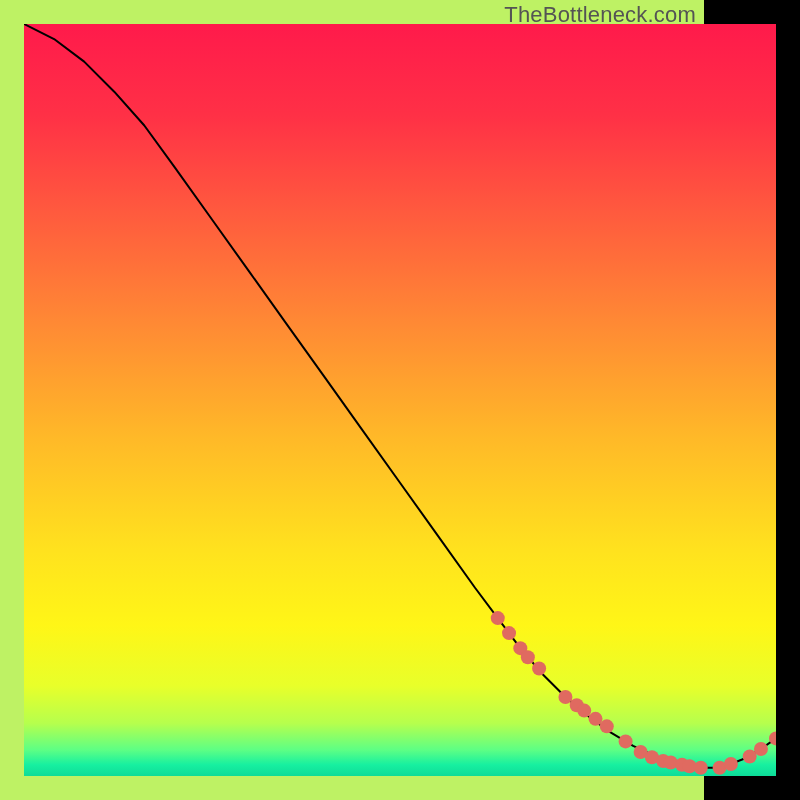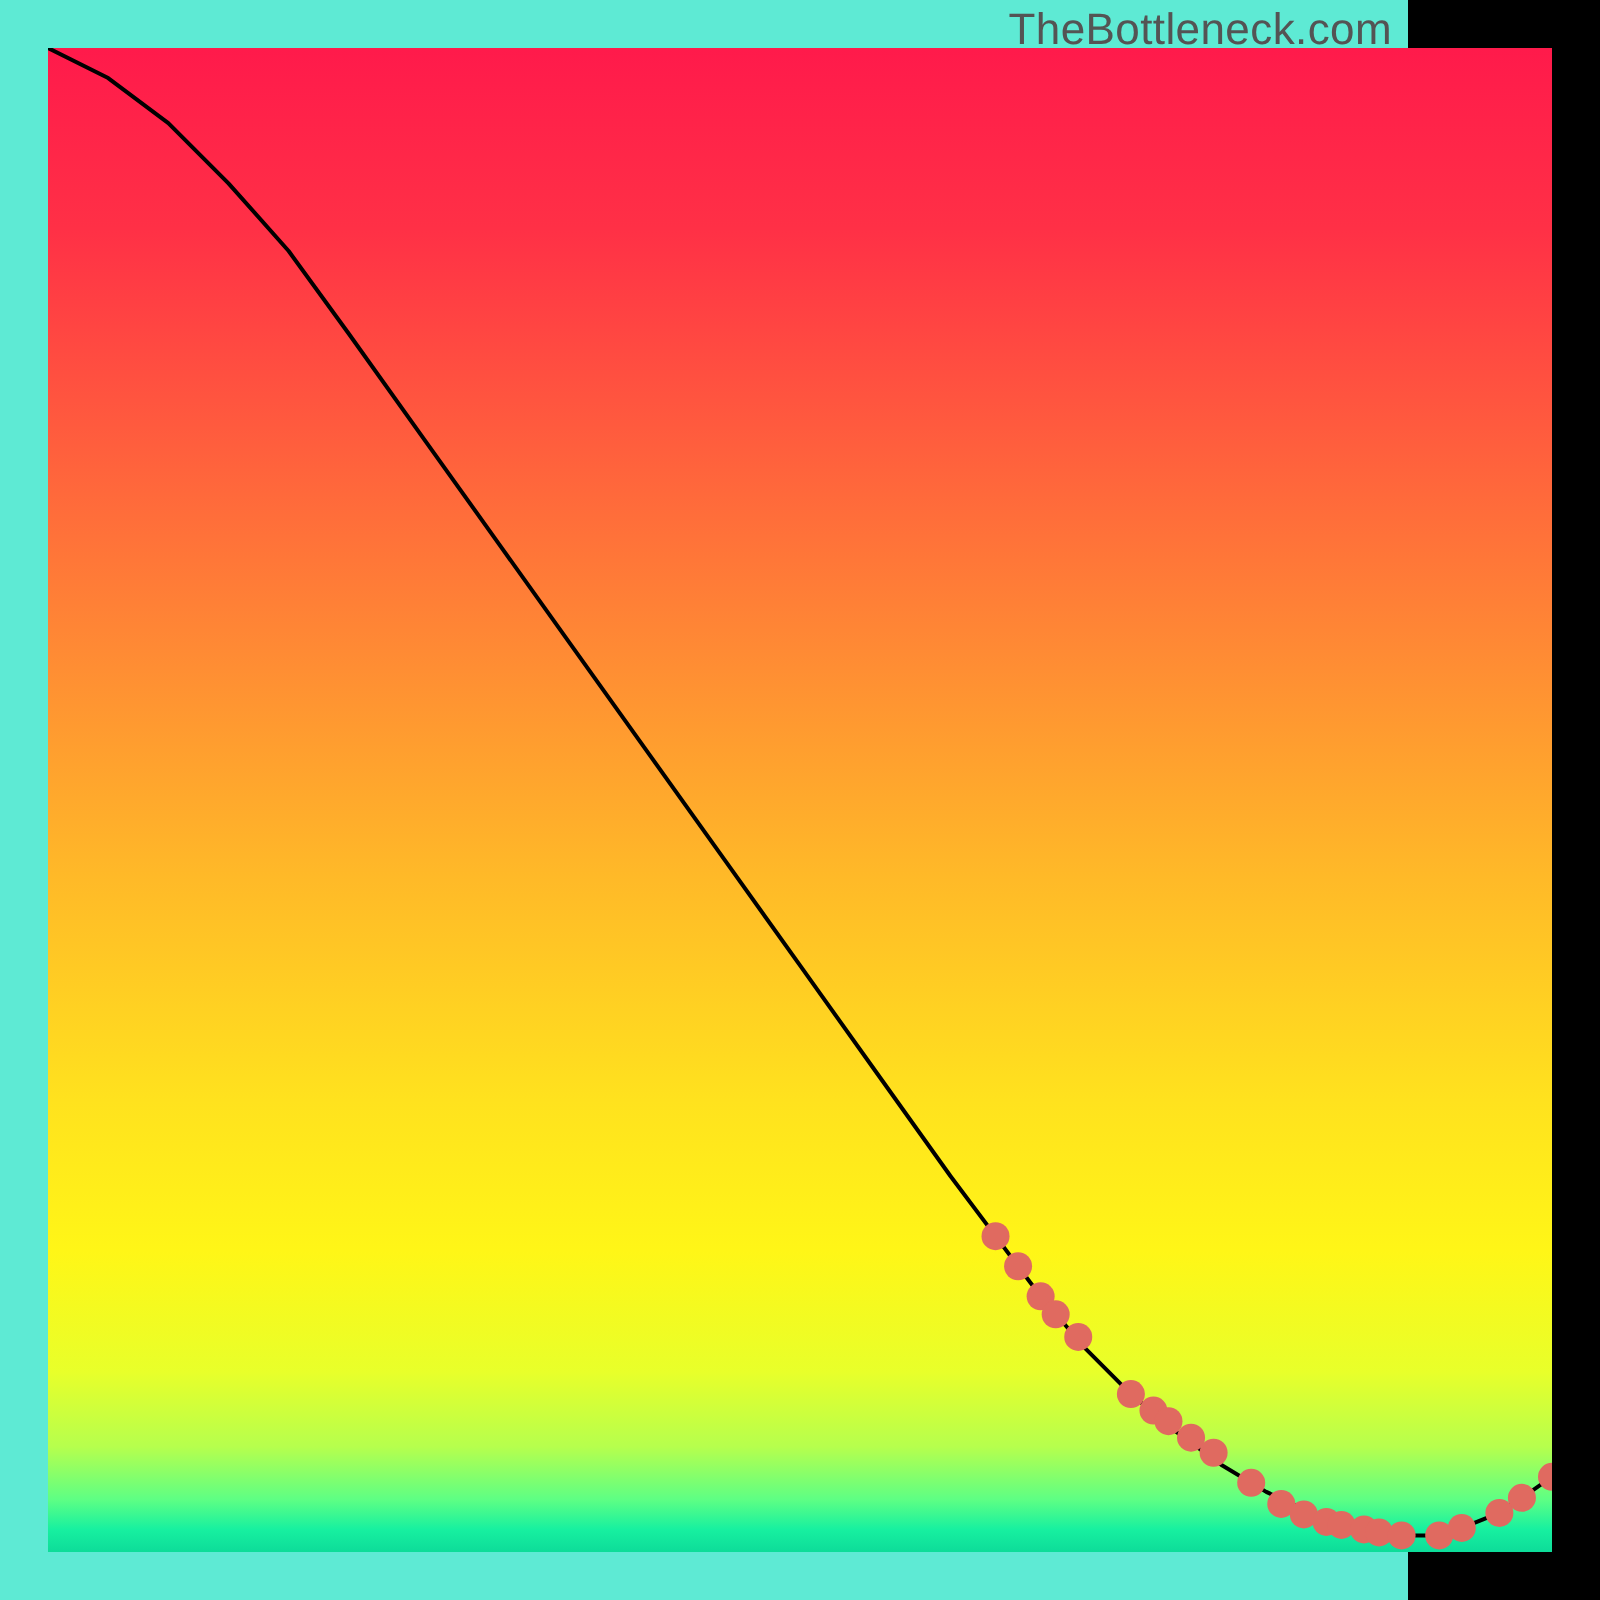--- a/index.html
+++ b/index.html
@@ -8,21 +8,21 @@
     width: 800px;
     height: 800px;
     background: #000;
     font-family: Arial, Helvetica, sans-serif;
     overflow: hidden;
   }
   .container {
     position: relative;
     width: 704px;
     height: 800px;
-    background: #5eead4;
+    background: #bef264;
   }
   .watermark {
     position: absolute;
     top: 2px;
     right: 8px;
     color: #545454;
     font-size: 22px;
     font-weight: 500;
     letter-spacing: 0.2px;
     z-index: 10;

